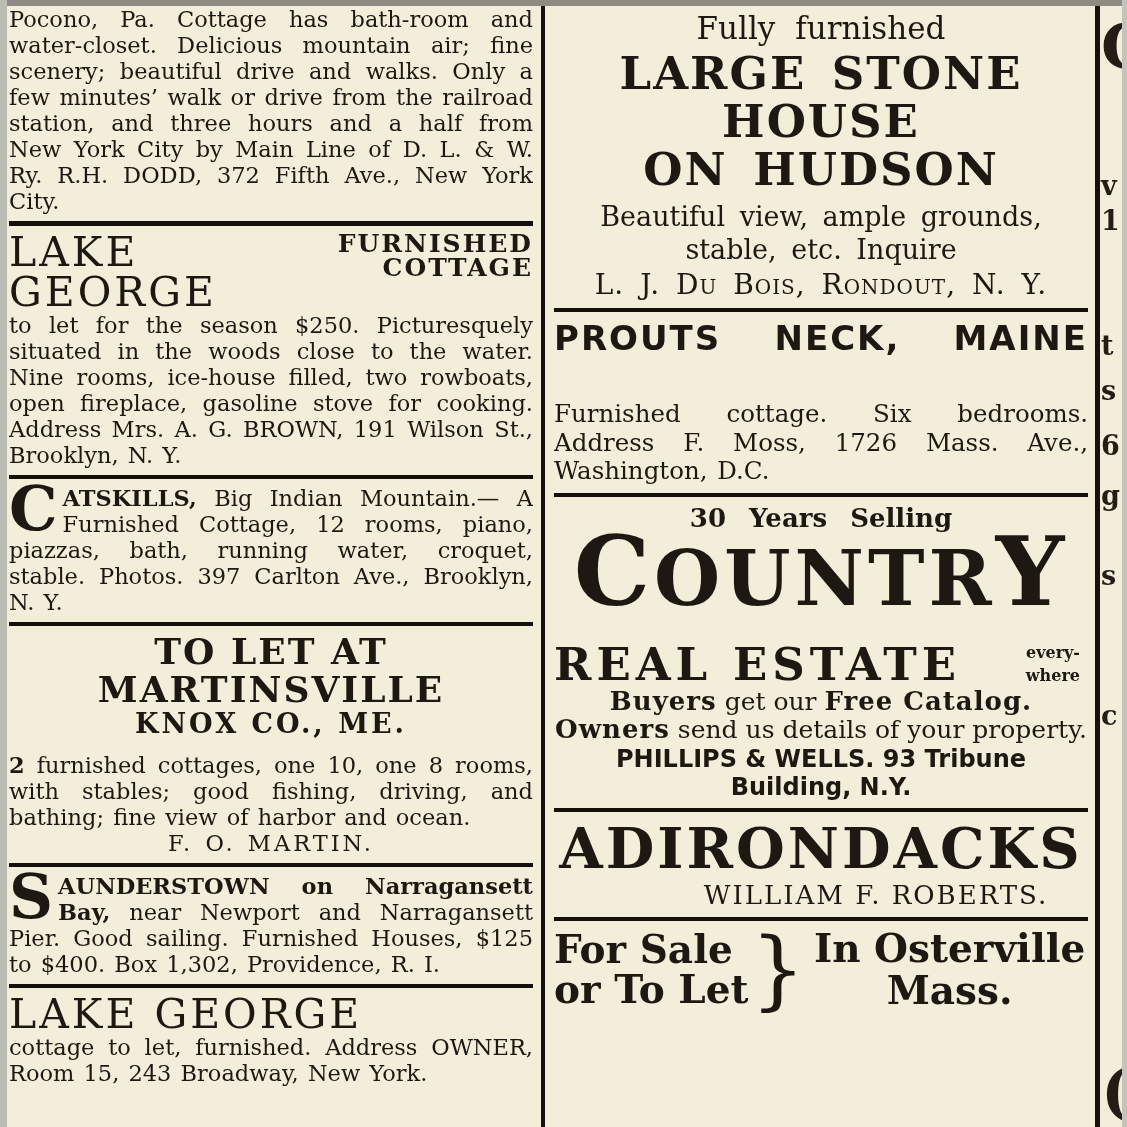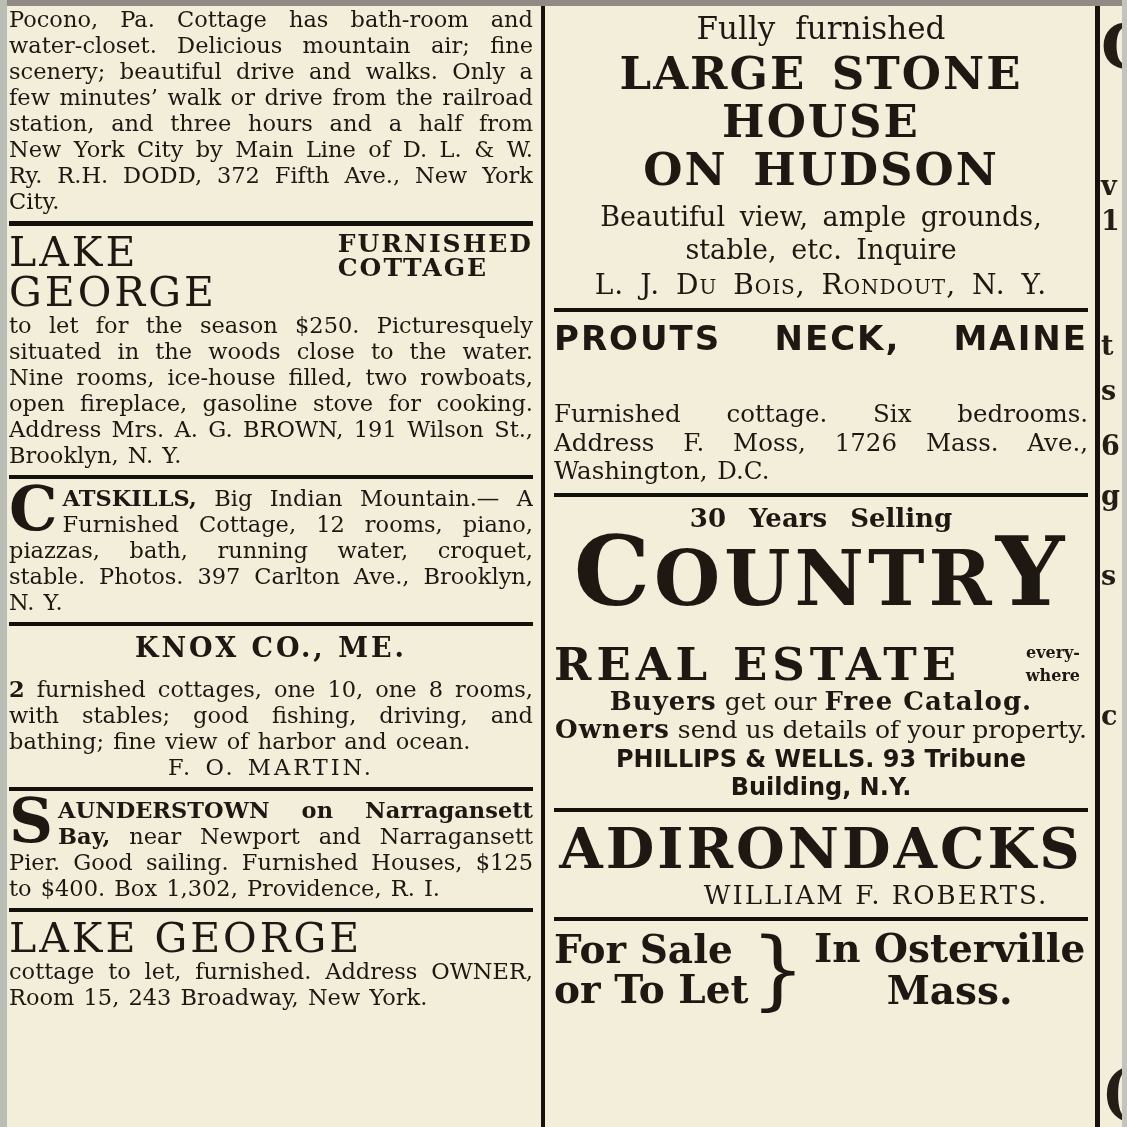--- a/index.html
+++ b/index.html
@@ -31,21 +31,21 @@
   .body2{font-size:24.5px;line-height:28.5px;margin:0;word-spacing:2px;}
   .rule{height:4px;background:#14100b;margin:7px 0 6px 0;}
   .rule-thick{height:5px;}
   b,.b{font-weight:bold;}
 
   .dropcap{float:left;font-size:61px;line-height:48px;font-weight:bold;padding-right:5px;}
 
   
   .lg-head{display:flex;justify-content:space-between;align-items:flex-start;margin:2px 0 0 0;}
   .lg-title{font-size:41px;line-height:40px;font-weight:normal;letter-spacing:3px;}
-  .lg-sub{text-align:left;font-weight:bold;font-size:25px;line-height:24px;letter-spacing:2px;}
+  .lg-sub{text-align:right;font-weight:bold;font-size:25px;line-height:24px;letter-spacing:2px;}
   .mart-title{font-size:36px;line-height:38px;font-weight:bold;letter-spacing:2px;text-align:center;margin:2px 0 0 0;}
   .mart-sub{font-size:27px;font-weight:bold;letter-spacing:3px;text-align:center;margin:0 0 13px 0;}
   .sig{text-align:center;letter-spacing:3px;}
   .bolton-right{text-align:right;}
   .bolton-sub{font-weight:bold;font-size:29px;line-height:26px;letter-spacing:2px;}
   .bolton-fine{font-size:23px;line-height:24px;word-spacing:8px;}
 
   
   .sh-tag{font-size:31px;text-align:center;margin:2px 0 4px 0;word-spacing:10px;}
   .sh-line{font-size:45px;line-height:48px;font-weight:bold;text-align:center;letter-spacing:2px;margin:0;word-spacing:8px;}
@@ -101,20 +101,21 @@
       <div class="rule"></div>
 
       <section>
         <p class="body1 jt">
           <span class="dropcap">C</span><b>ATSKILLS,</b><span> Big Indian Mountain.— A Furnished Cottage, 12 rooms, piano, piazzas, bath, running water, croquet, stable. Photos.  397 Carlton Ave., Brooklyn, N. Y.</span>
         </p>
       </section>
       <div class="rule"></div>
 
       <section>
+        <p class="mart-title">TO LET AT MARTINSVILLE</p>
         <p class="mart-sub">KNOX CO., ME.</p>
         <p class="body1 jt"><b>2</b><span> furnished cottages, one 10, one 8 rooms, with stables; good fishing, driving, and bathing; fine view of harbor and ocean.</span></p>
         <p class="body1 sig">F. O. MARTIN.</p>
       </section>
       <div class="rule"></div>
 
       <section>
         <p class="body1 jt">
           <span class="dropcap">S</span><b>AUNDERSTOWN on Narragansett Bay,</b><span> near Newport and Narragansett Pier.  Good sailing.  Furnished Houses, $125 to $400.  Box 1,302, Providence, R. I.</span>
         </p>

